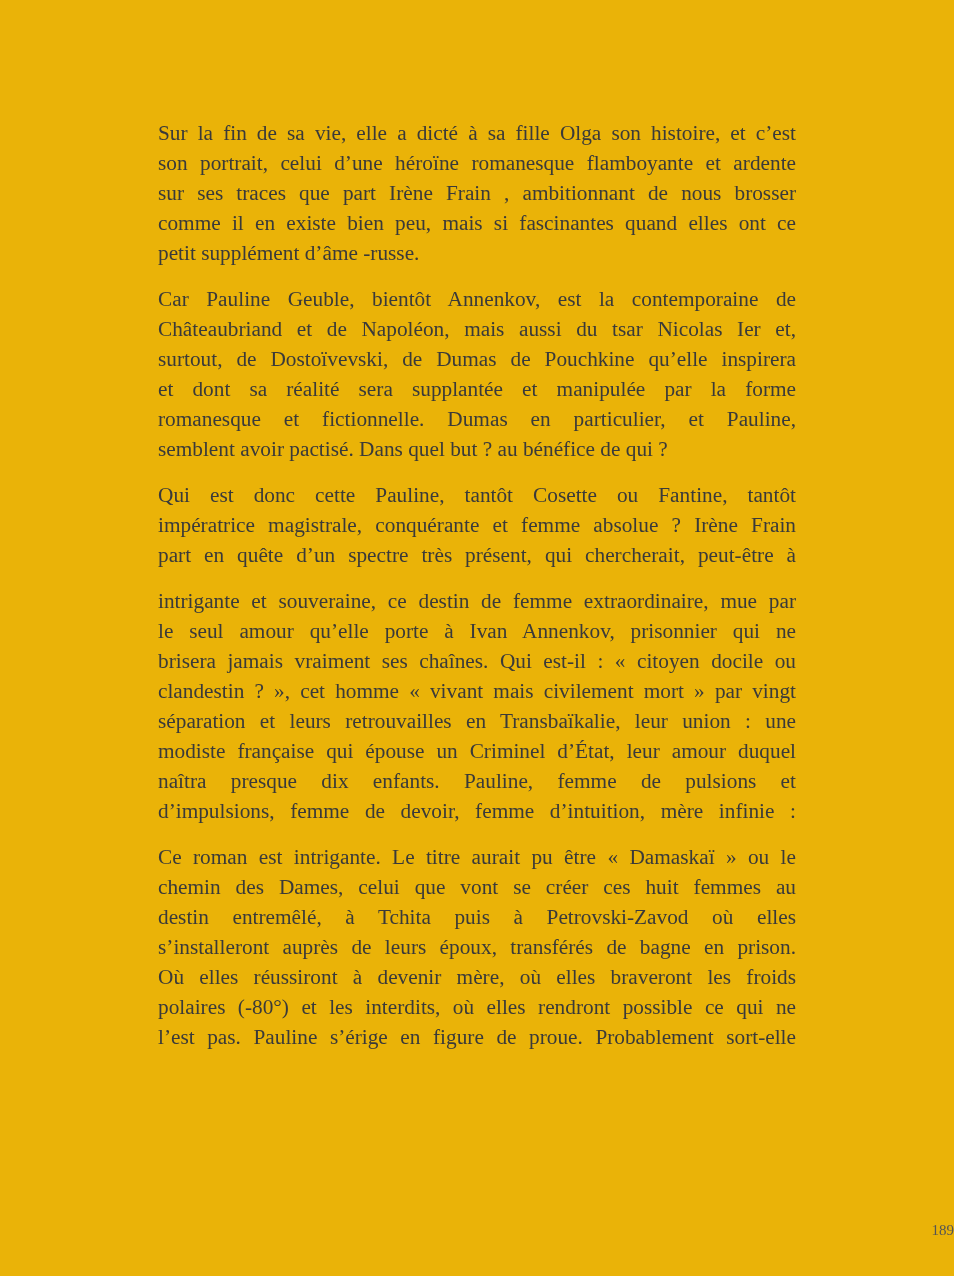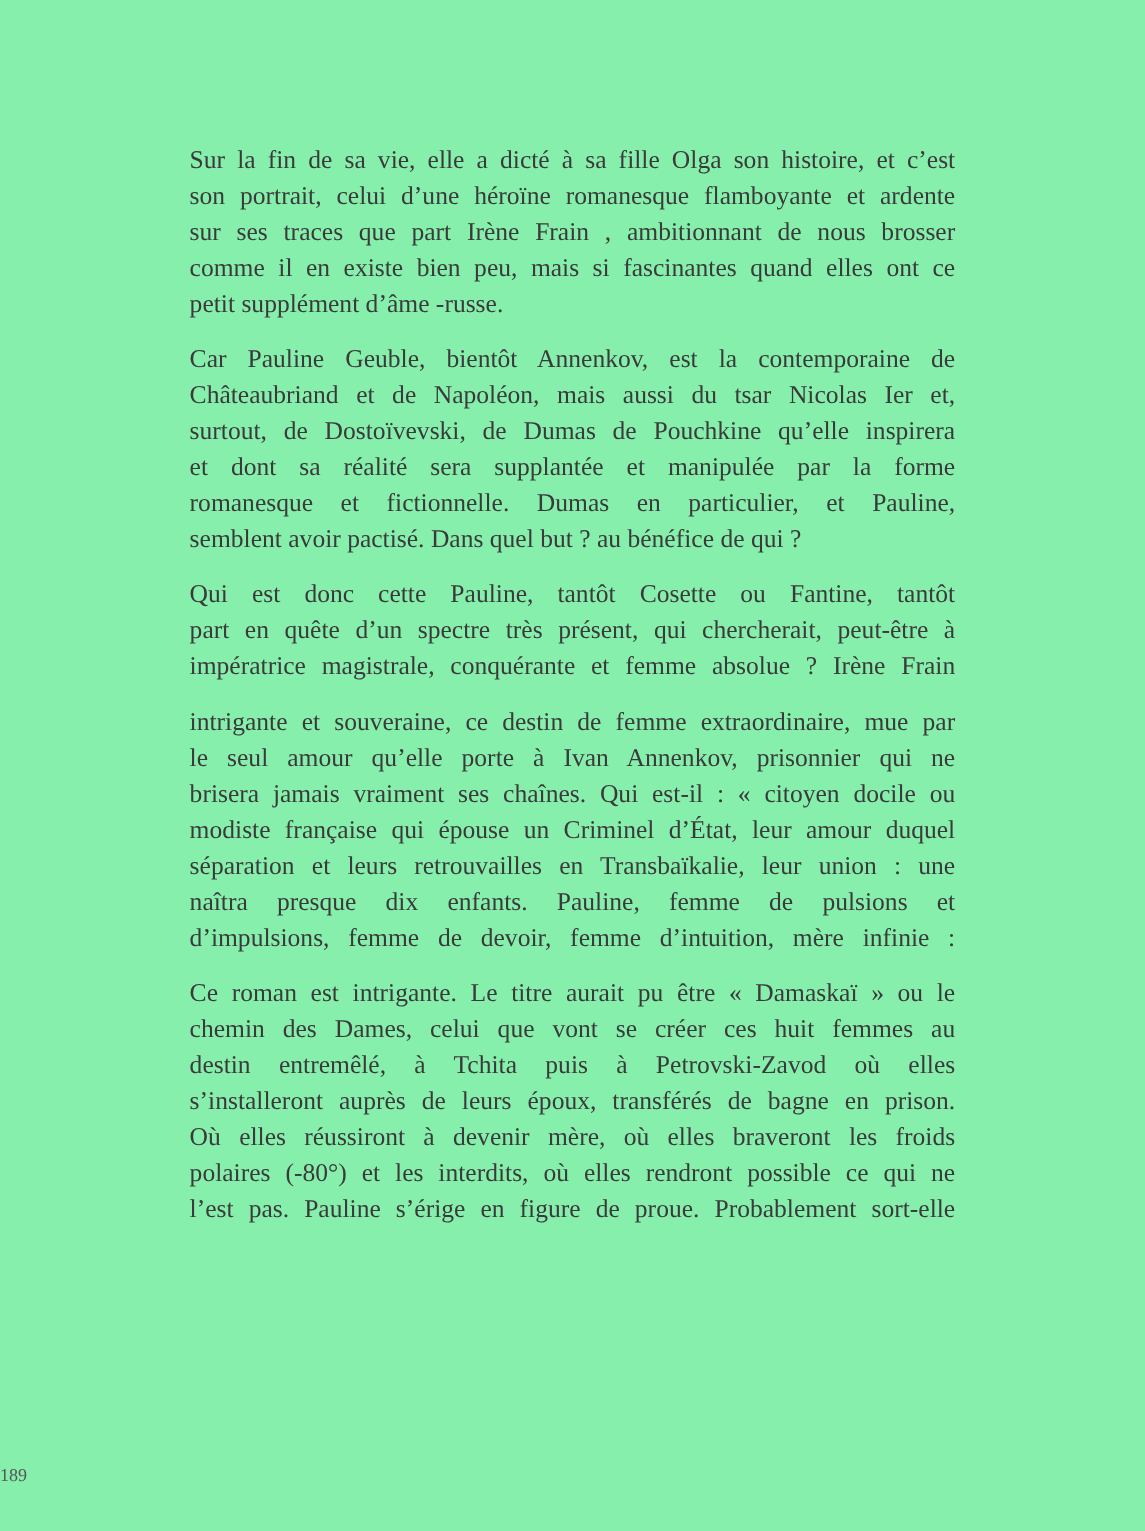--- a/index.html
+++ b/index.html
@@ -12,21 +12,21 @@
       height: 1276px;
       position: relative;
       overflow: hidden;
     }
     .page {
       position: absolute;
       left: 0;
       top: 0;
       width: 954px;
       height: 1276px;
-      background: #86efac;
+      background: #eab308;
     }
     .text-block {
       position: absolute;
       left: 158px;
       top: 118px;
       width: 638px;
       color: #3a3a3a;
       font-family: "Liberation Serif", "DejaVu Serif", serif;
       font-size: 21.3px;
       line-height: 30px;
@@ -43,21 +43,21 @@
     }
     .line.last {
       text-align: right;
       text-align-last: left;
     }
     .page-number {
       position: absolute;
       left: 0;
       width: 954px;
       top: 1222px;
-      text-align: left;
+      text-align: right;
       color: #555555;
       font-family: "Liberation Serif", "DejaVu Serif", serif;
       font-size: 15px;
     }
   </style>
 </head>
 <body>
 
 <div class="page">
   <div class="text-block">
@@ -74,30 +74,31 @@
       <span class="line">Car Pauline Geuble, bientôt Annenkov, est la contemporaine de</span>
       <span class="line">Châteaubriand et de Napoléon, mais aussi du tsar Nicolas Ier et,</span>
       <span class="line">surtout, de Dostoïvevski, de Dumas de Pouchkine qu’elle inspirera</span>
       <span class="line">et dont sa réalité sera supplantée et manipulée par la forme</span>
       <span class="line">romanesque et fictionnelle. Dumas en particulier, et Pauline,</span>
       <span class="line last">semblent avoir pactisé. Dans quel but ? au bénéfice de qui ?</span>
     </p>
 
     <p class="para">
       <span class="line">Qui est donc cette Pauline, tantôt Cosette ou Fantine, tantôt</span>
+      <span class="line">impératrice magistrale, conquérante et femme absolue ? Irène Frain</span>
       <span class="line">part en quête d’un spectre très présent, qui chercherait, peut-être à</span>
-      <span class="line">impératrice magistrale, conquérante et femme absolue ? Irène Frain</span>
     </p>
 
     <p class="para">
       <span class="line">intrigante et souveraine, ce destin de femme extraordinaire, mue par</span>
       <span class="line">le seul amour qu’elle porte à Ivan Annenkov, prisonnier qui ne</span>
       <span class="line">brisera jamais vraiment ses chaînes. Qui est-il : « citoyen docile ou</span>
+      <span class="line">clandestin ? », cet homme « vivant mais civilement mort » par vingt</span>
+      <span class="line">séparation et leurs retrouvailles en Transbaïkalie, leur union : une</span>
       <span class="line">modiste française qui épouse un Criminel d’État, leur amour duquel</span>
-      <span class="line">séparation et leurs retrouvailles en Transbaïkalie, leur union : une</span>
       <span class="line">naîtra presque dix enfants. Pauline, femme de pulsions et</span>
       <span class="line">d’impulsions, femme de devoir, femme d’intuition, mère infinie :</span>
     </p>
 
     <p class="para">
       <span class="line">Ce roman est intrigante. Le titre aurait pu être « Damaskaï » ou le</span>
       <span class="line">chemin des Dames, celui que vont se créer ces huit femmes au</span>
       <span class="line">destin entremêlé, à Tchita puis à Petrovski-Zavod où elles</span>
       <span class="line">s’installeront auprès de leurs époux, transférés de bagne en prison.</span>
       <span class="line">Où elles réussiront à devenir mère, où elles braveront les froids</span>

